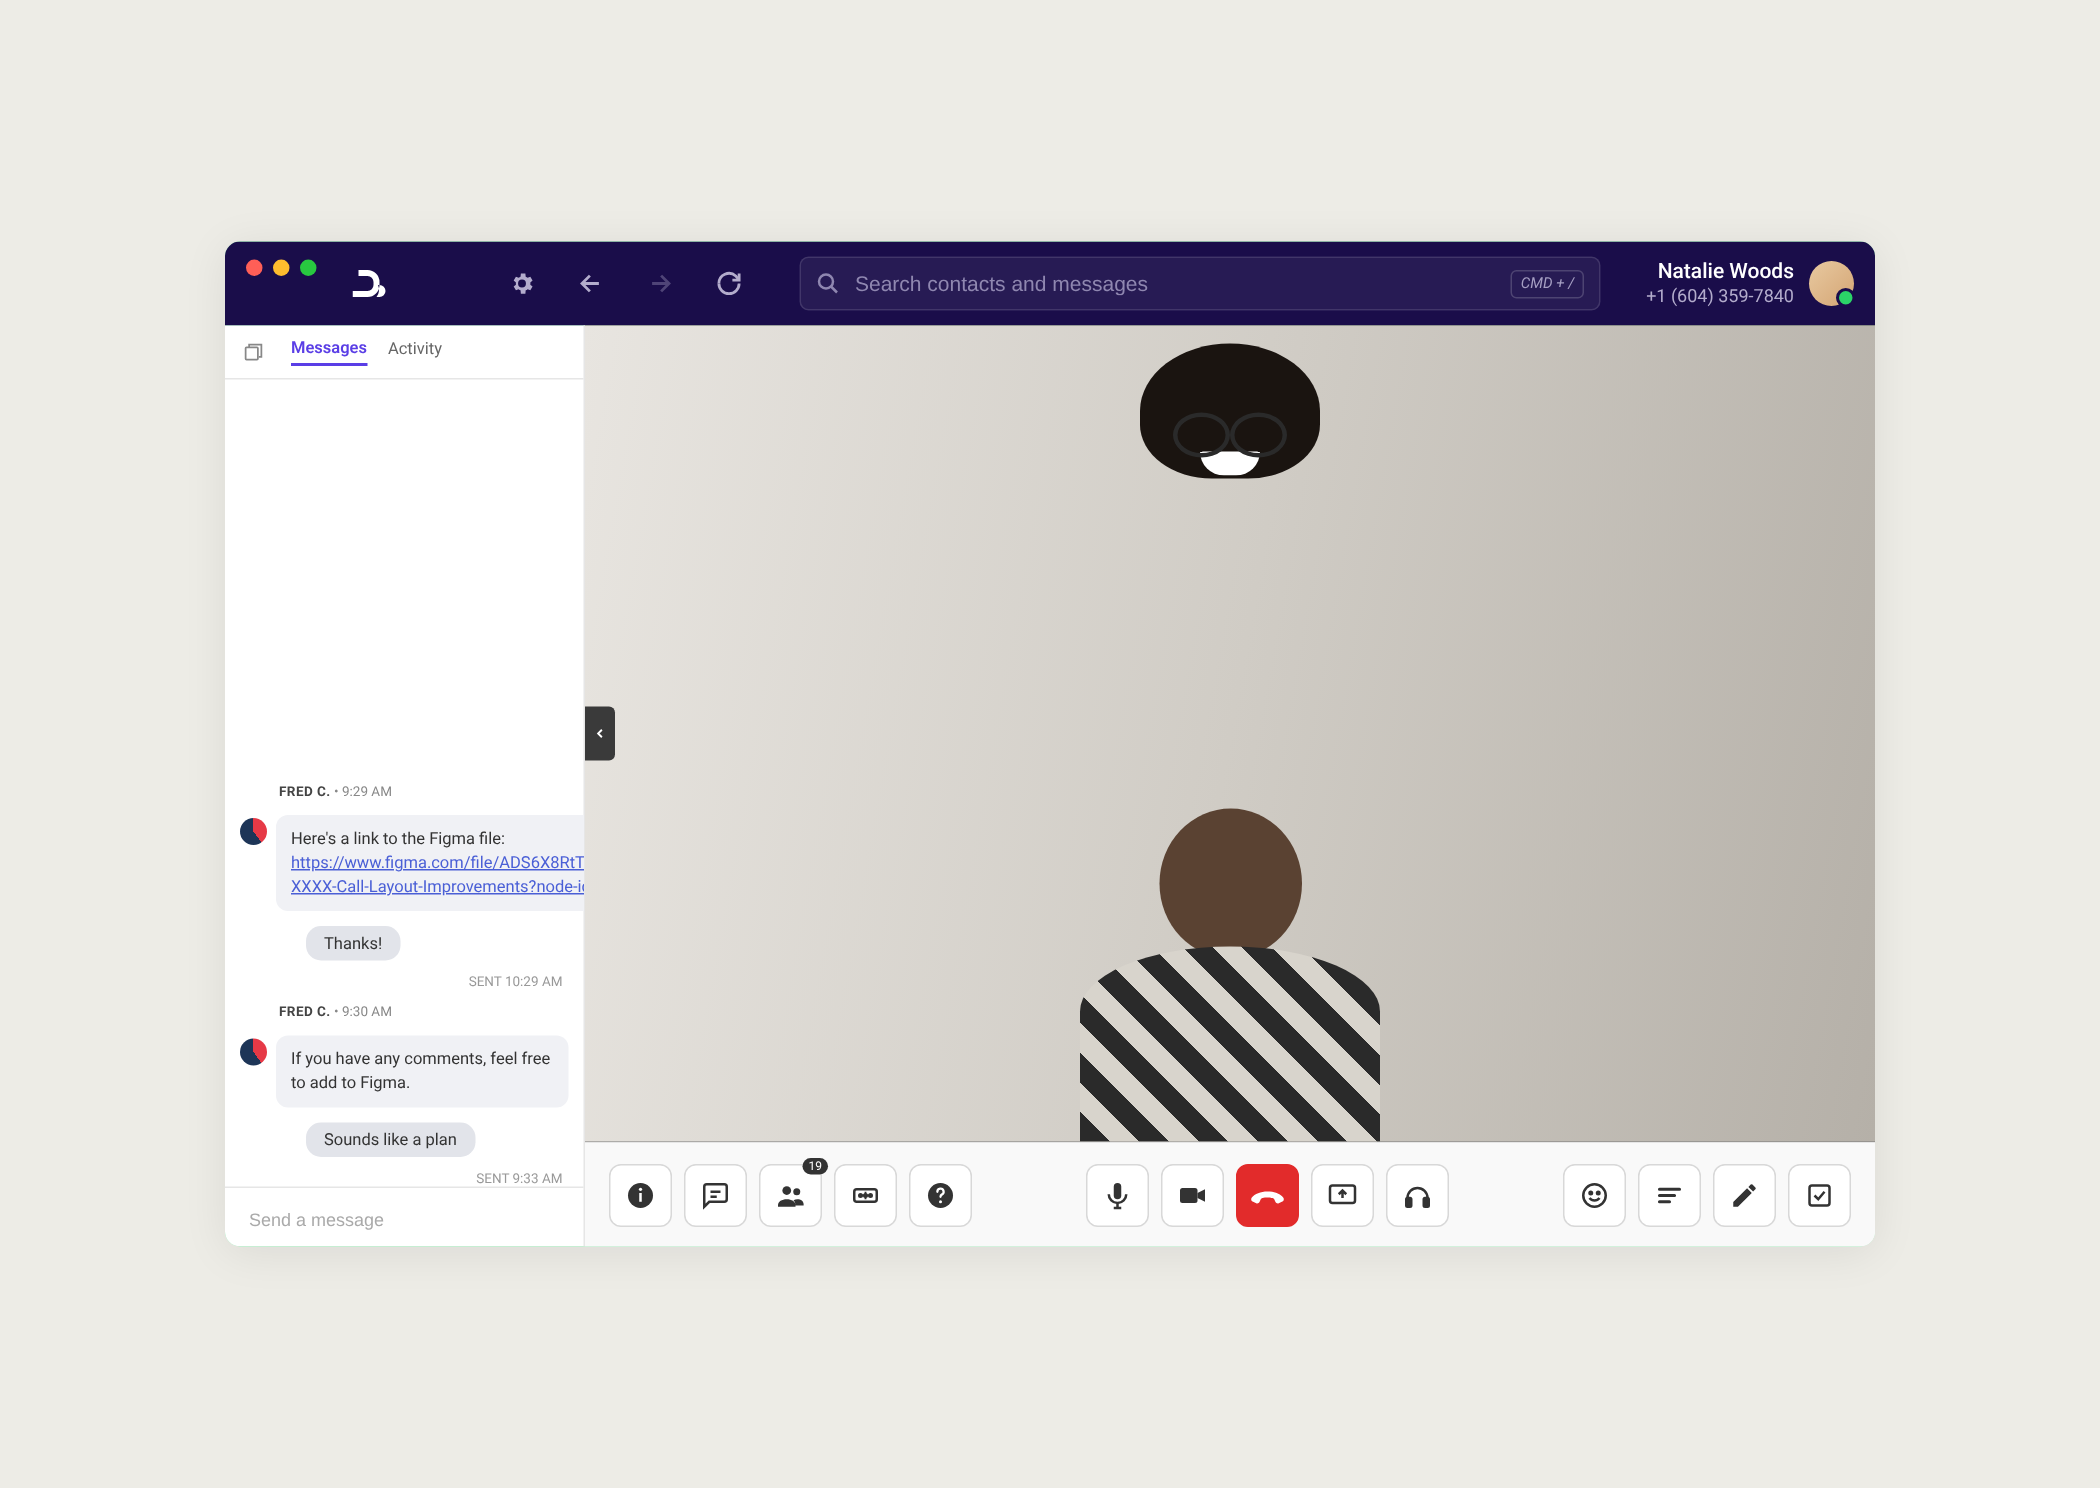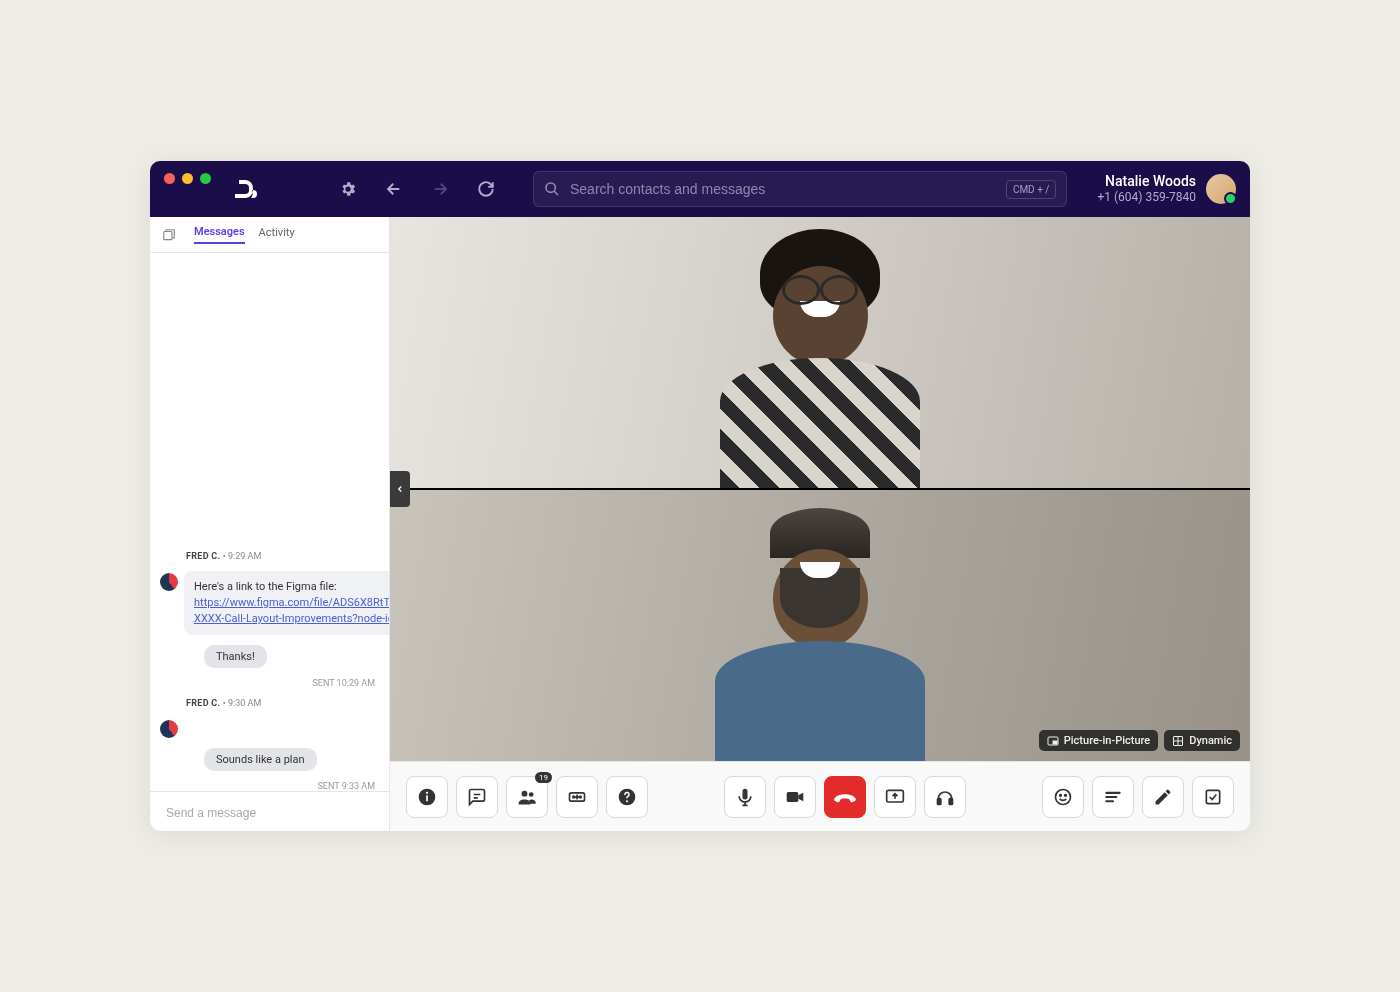--- a/index.html
+++ b/index.html
@@ -61,21 +61,21 @@
     max-width: 540px;
   }
   .searchbar input {
     flex: 1; background: transparent; border: none; outline: none;
     color: #c7c2db; font-size: 14px;
   }
   .searchbar input::placeholder { color: #8f87b0; }
   .kbd {
     font-size: 10px; color: #a59ec2;
     border: 1px solid rgba(255,255,255,0.18);
-    border-radius: 4px; padding: 3px 6px;
+    border-radius: 4px; padding: 3px 6px; font-style: italic;
   }
   .user-block { margin-left: auto; display:flex; align-items:center; gap:10px; color:#fff; }
   .user-text { text-align: right; line-height: 1.2; }
   .user-name { font-size: 14px; font-weight: 500; }
   .user-phone { font-size: 12px; color: #b3accc; }
   .avatar {
     width: 30px; height: 30px; border-radius: 50%;
     background: linear-gradient(135deg,#e8c9a0,#d4a574);
     position: relative;
   }
@@ -347,20 +347,21 @@
         </div>
         <div class="sent-meta">SENT 10:29 AM</div>
 
         <div class="msg-meta">
           <span class="sender">FRED C.</span>
           <span> • </span>
           <span>9:30 AM</span>
         </div>
         <div class="msg-row">
           <div class="msg-avatar"></div>
+          <div class="bubble">If you have any comments, feel free to add to Figma.</div>
         </div>
         <div class="reply-row">
           <div class="reply-bubble">Sounds like a plan</div>
         </div>
         <div class="sent-meta">SENT 9:33 AM</div>
       </div>
 
       <div class="compose">
         <input type="text" placeholder="Send a message" style="">
       </div>
@@ -378,45 +379,20 @@
         <div class="tile-side">
           <div class="tile t2">
             <div class="curls"></div>
             <div class="person">
               <div class="head"></div>
               <div class="body"></div>
             </div>
             <div class="glasses"></div>
             <div class="smile"></div>
           </div>
-          <div class="tile t3">
-            <div class="hair3"></div>
-            <div class="person">
-              <div class="head"></div>
-              <div class="body"></div>
-            </div>
-            <div class="beard"></div>
-            <div class="smile"></div>
-            <div class="view-pills">
-              <div class="vpill">
-                <svg width="12" height="12" viewBox="0 0 24 24" fill="none" stroke="currentColor" stroke-width="2">
-                    <rect x="2" y="4" width="20" height="16" rx="2"></rect>
-                    <rect x="12" y="12" width="8" height="6" fill="currentColor"></rect>
-                  </svg>
-                <span>Picture-in-Picture</span>
-              </div>
-              <div class="vpill">
-                <svg width="12" height="12" viewBox="0 0 24 24" fill="none" stroke="currentColor" stroke-width="2">
-                    <rect x="3" y="3" width="18" height="18" rx="1"></rect>
-                    <path d="M12 3v18M3 12h18"></path>
-                  </svg>
-                <span>Dynamic</span>
-              </div>
-            </div>
-          </div>
         </div>
       </div>
 
       <div class="toolbar">
         <div class="left-group">
           <div class="tbtn">
             <svg width="20" height="20" viewBox="0 0 24 24" fill="currentColor">
                 <circle cx="12" cy="12" r="10"></circle>
                 <rect x="11" y="10" width="2" height="7" fill="#fff"></rect>
                 <circle cx="12" cy="7" r="1.3" fill="#fff"></circle>

